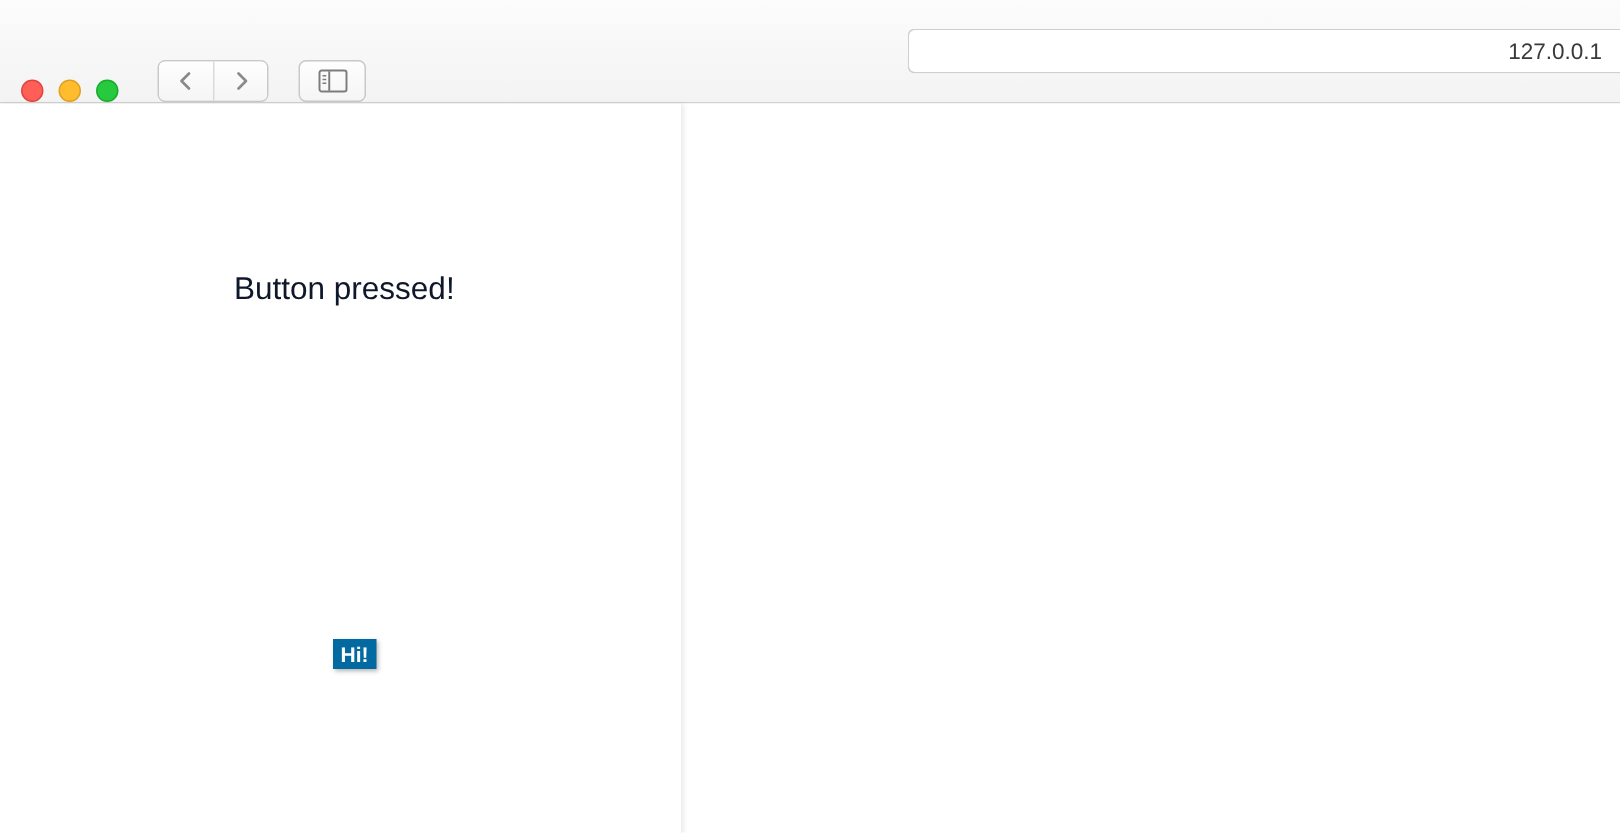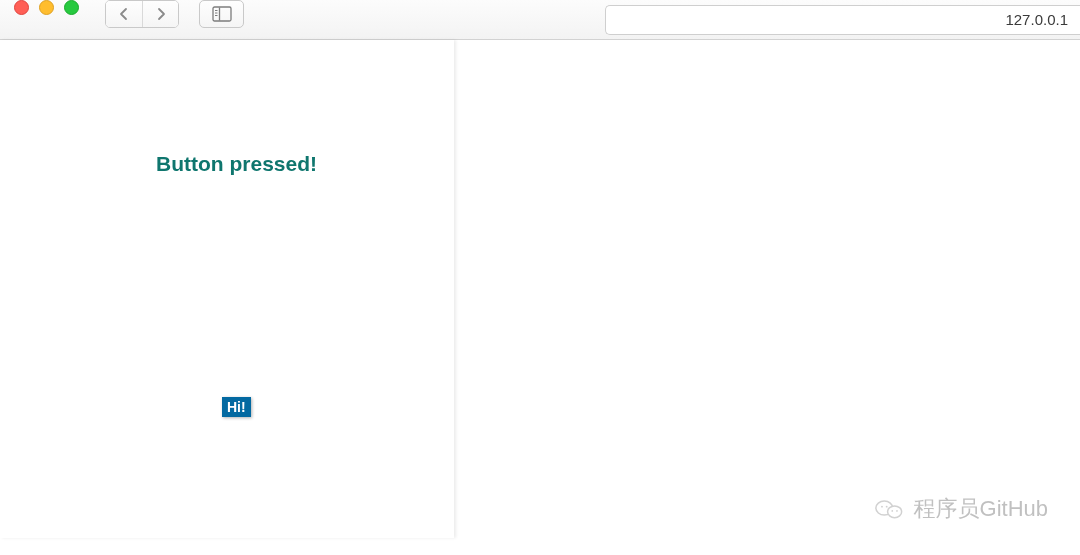--- a/index.html
+++ b/index.html
@@ -9,25 +9,25 @@
     }
     body {
       width: 1080px;
       height: 555px;
       font-family: -apple-system, "Helvetica Neue", Helvetica, Arial, sans-serif;
       background: #ffffff;
       overflow: hidden;
       position: relative;
     }
     .browser-chrome {
-      height: 40px;
+      height: 69px;
       background: linear-gradient(to bottom, #fcfcfc 0%, #f3f3f3 100%);
       border-bottom: 1px solid #d2d2d2;
       display: flex;
-      align-items: flex-start;
+      align-items: flex-end;
       padding: 0 14px;
       position: relative;
     }
     .traffic-lights {
       display: flex;
       gap: 10px;
       align-items: center;
     }
     .tl {
       width: 15px;
@@ -108,22 +108,21 @@
     }
     .pane-right {
       flex: 1;
       background: #ffffff;
     }
     .status-text {
       position: absolute;
       top: 112px;
       left: 156px;
       font-size: 21px;
-      color: #0f766e;
-      font-weight: bold;
+      color: #0f172a;
     }
     .hi-button {
       position: absolute;
       top: 357px;
       left: 222px;
       background: #0369a1;
       color: #ffffff;
       font-size: 14px;
       font-weight: 600;
       padding: 2px 5px;
@@ -189,26 +188,13 @@
   </div>
 </div>
 
 <div class="content-area">
   <div class="pane-left">
     <div class="status-text">Button pressed!</div>
     <button class="hi-button">Hi!</button>
   </div>
   <div class="pane-right"></div>
 
-  <div class="watermark">
-    <span class="wm-balloon">
-      <svg viewBox="0 0 32 32">
-        <ellipse cx="11" cy="15" rx="9" ry="7.5" fill="none" stroke="#c9c9c9" stroke-width="1.6"></ellipse>
-        <ellipse cx="22" cy="19" rx="7.5" ry="6.2" fill="white" stroke="#c9c9c9" stroke-width="1.6"></ellipse>
-        <circle cx="8.5" cy="13.5" r="1" fill="#c9c9c9"></circle>
-        <circle cx="13.5" cy="13.5" r="1" fill="#c9c9c9"></circle>
-        <circle cx="19.5" cy="18" r="0.9" fill="#c9c9c9"></circle>
-        <circle cx="24.5" cy="18" r="0.9" fill="#c9c9c9"></circle>
-      </svg>
-    </span>
-    <span>程序员GitHub</span>
-  </div>
 </div>
 
 </body></html>

